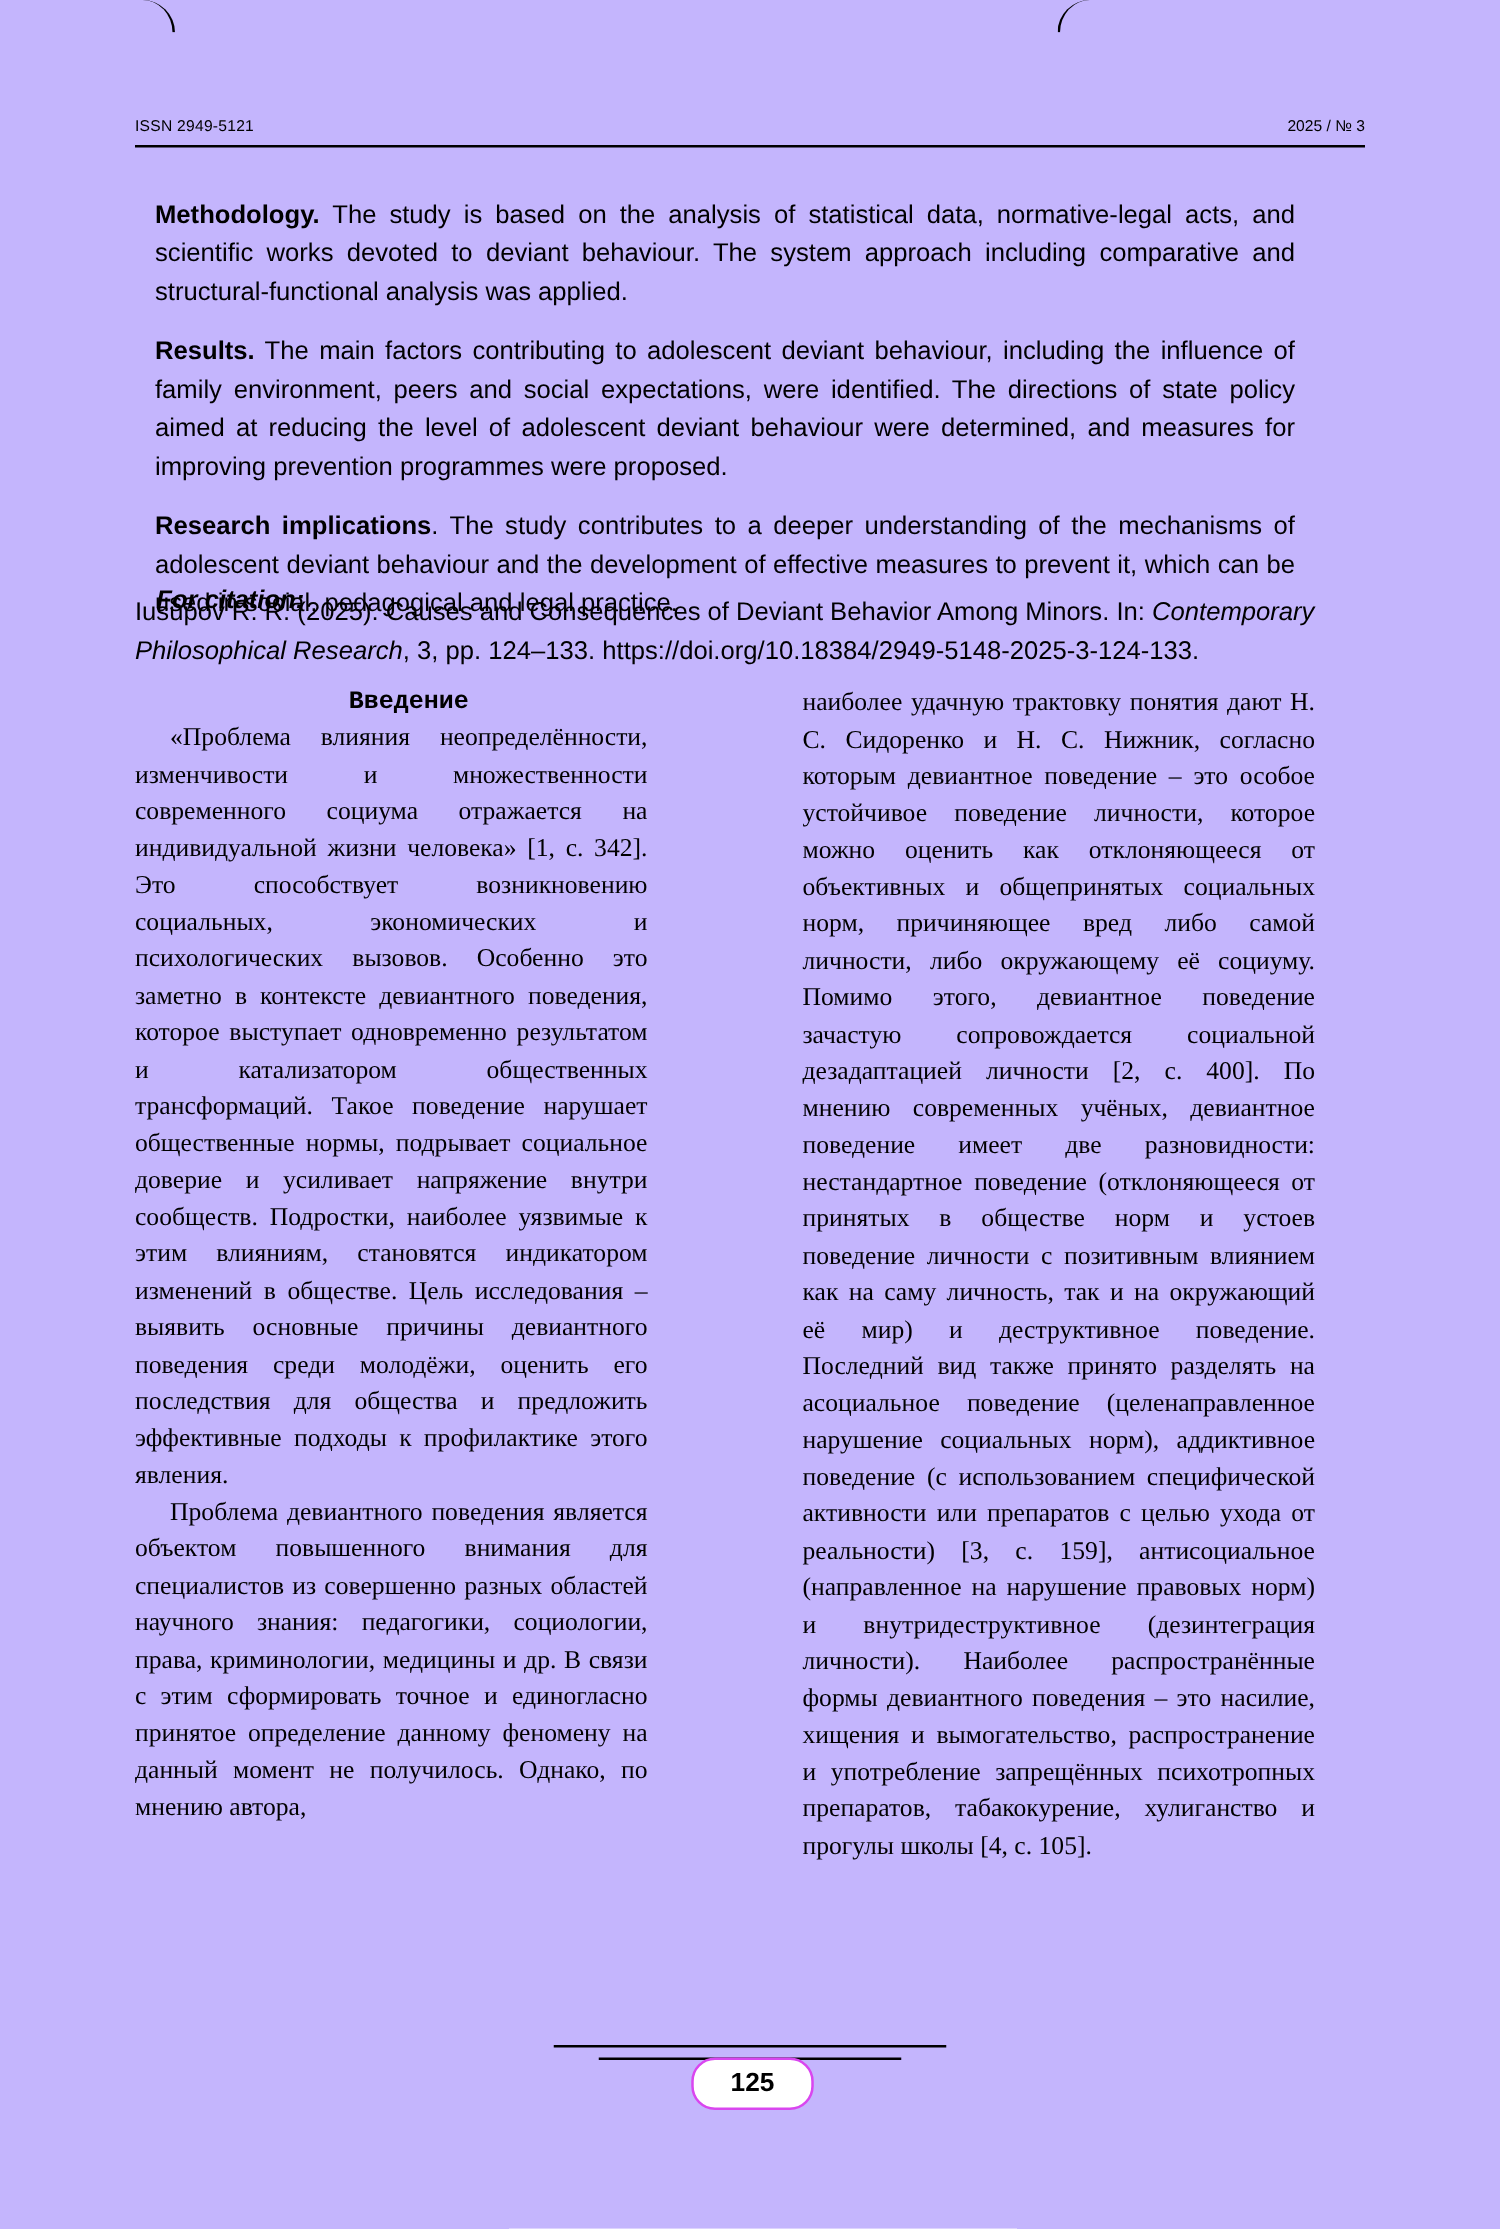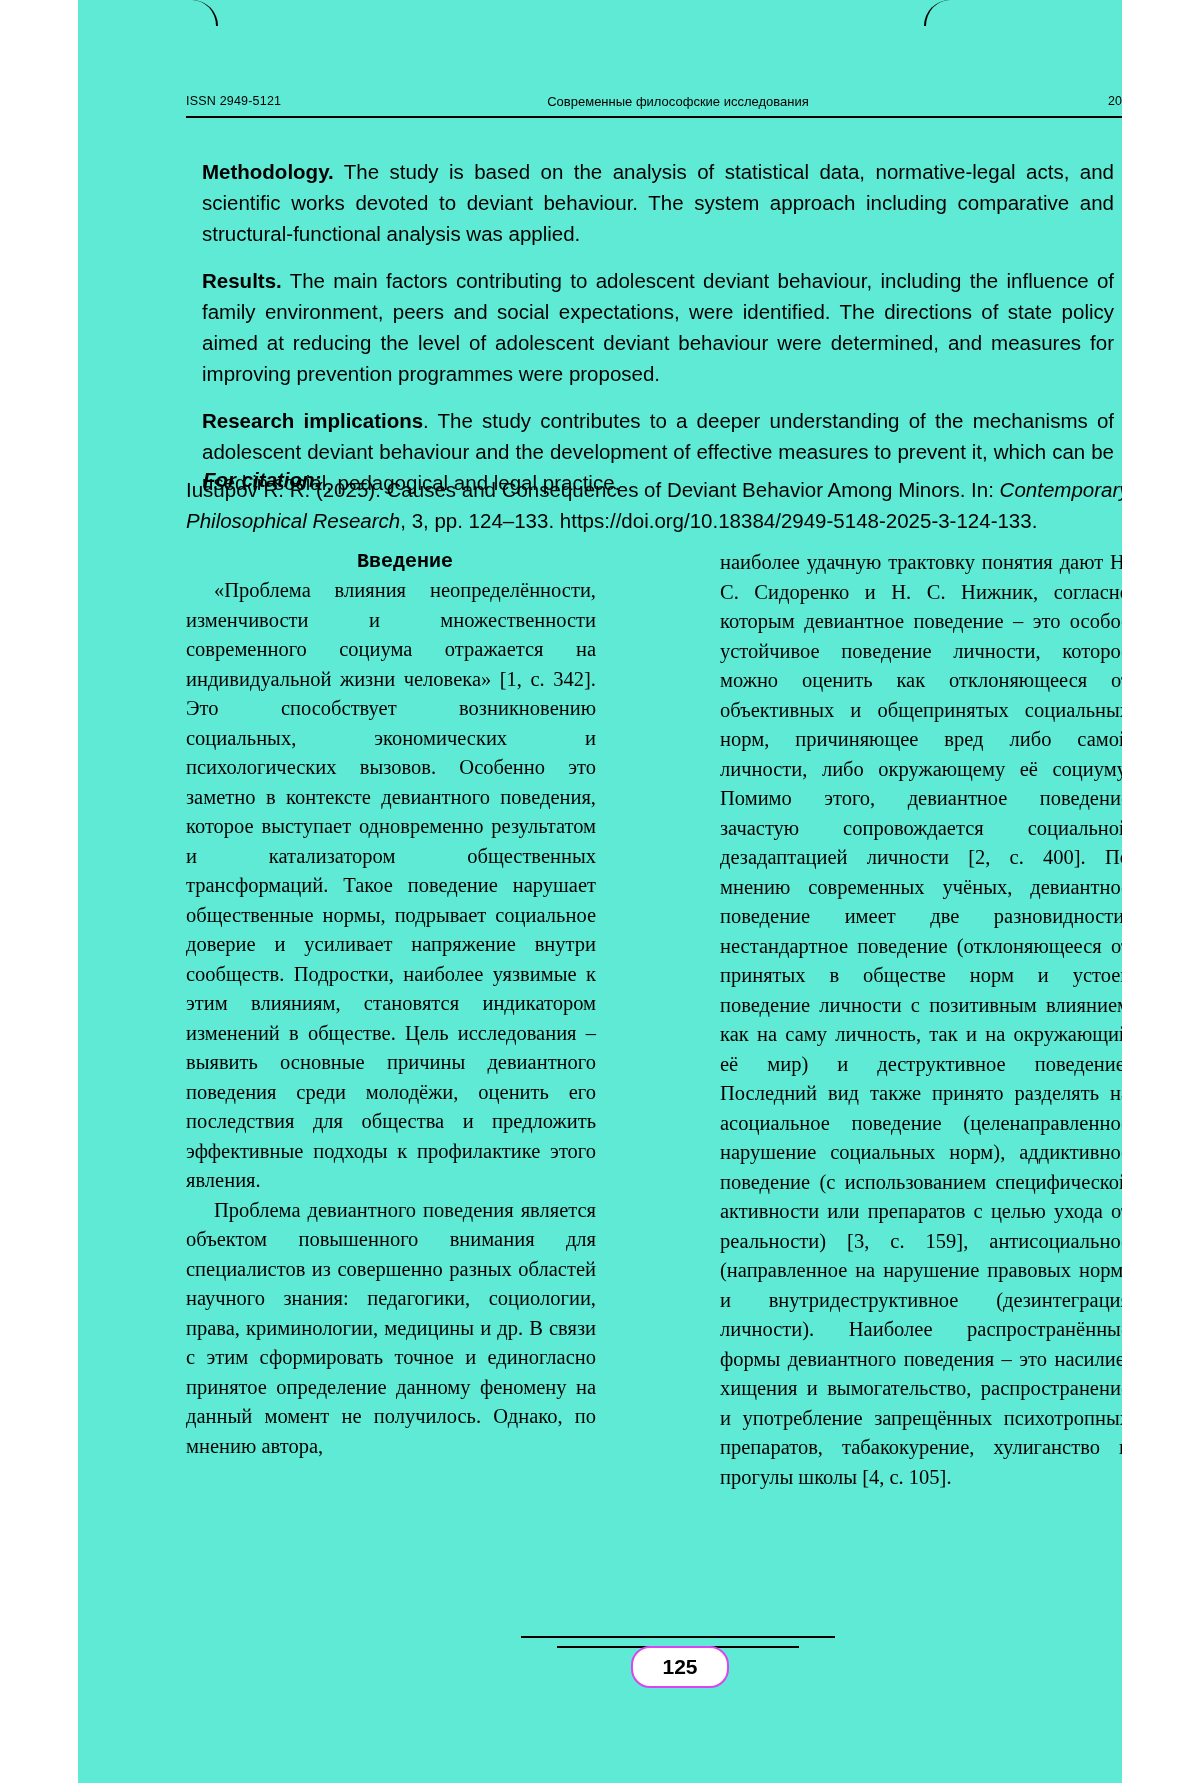--- a/index.html
+++ b/index.html
@@ -2,24 +2,24 @@
 <html><head>
 <meta charset="utf-8">
 <style>
   html, body {
     margin: 0;
     padding: 0;
     background: #ffffff;
   }
   .page {
     position: relative;
-    width: 1044px;
+    width: 1200px;
     height: 1783px;
     margin: 0 auto;
-    background: #5eead4;
+    background: #c4b5fd;
     font-family: "Liberation Sans", sans-serif;
     color: #000000;
     overflow: hidden;
   }
 
   
   .header {
     position: absolute;
     left: 108px;
     top: 92px;
@@ -201,21 +201,20 @@
   }
 </style>
 </head>
 <body>
 
 <div class="page">
 
   <div class="header">
     <div class="header-rule"></div>
     <div class="header-issn">ISSN 2949-5121</div>
-    <div class="header-journal">Современные философские исследования</div>
     <div class="header-issue">2025 / № 3</div>
   </div>
   <div class="header-left-curve"></div>
   <div class="header-right-curve"></div>
 
   <div class="abstract">
     <p><span class="lead">Methodology.</span><span> The study is based on the analysis of statistical data, normative-legal acts, and scientific works devoted to deviant behaviour. The system approach including comparative and structural-functional analysis was applied.</span></p>
     <p><span class="lead">Results.</span><span> The main factors contributing to adolescent deviant behaviour, including the influence of family environment, peers and social expectations, were identified. The directions of state policy aimed at reducing the level of adolescent deviant behaviour were determined, and measures for improving prevention programmes were proposed.</span></p>
     <p><span class="lead">Research implications</span><span>. The study contributes to a deeper understanding of the mechanisms of adolescent deviant behaviour and the development of effective measures to prevent it, which can be used in social, pedagogical and legal practice.</span></p>
   </div>

